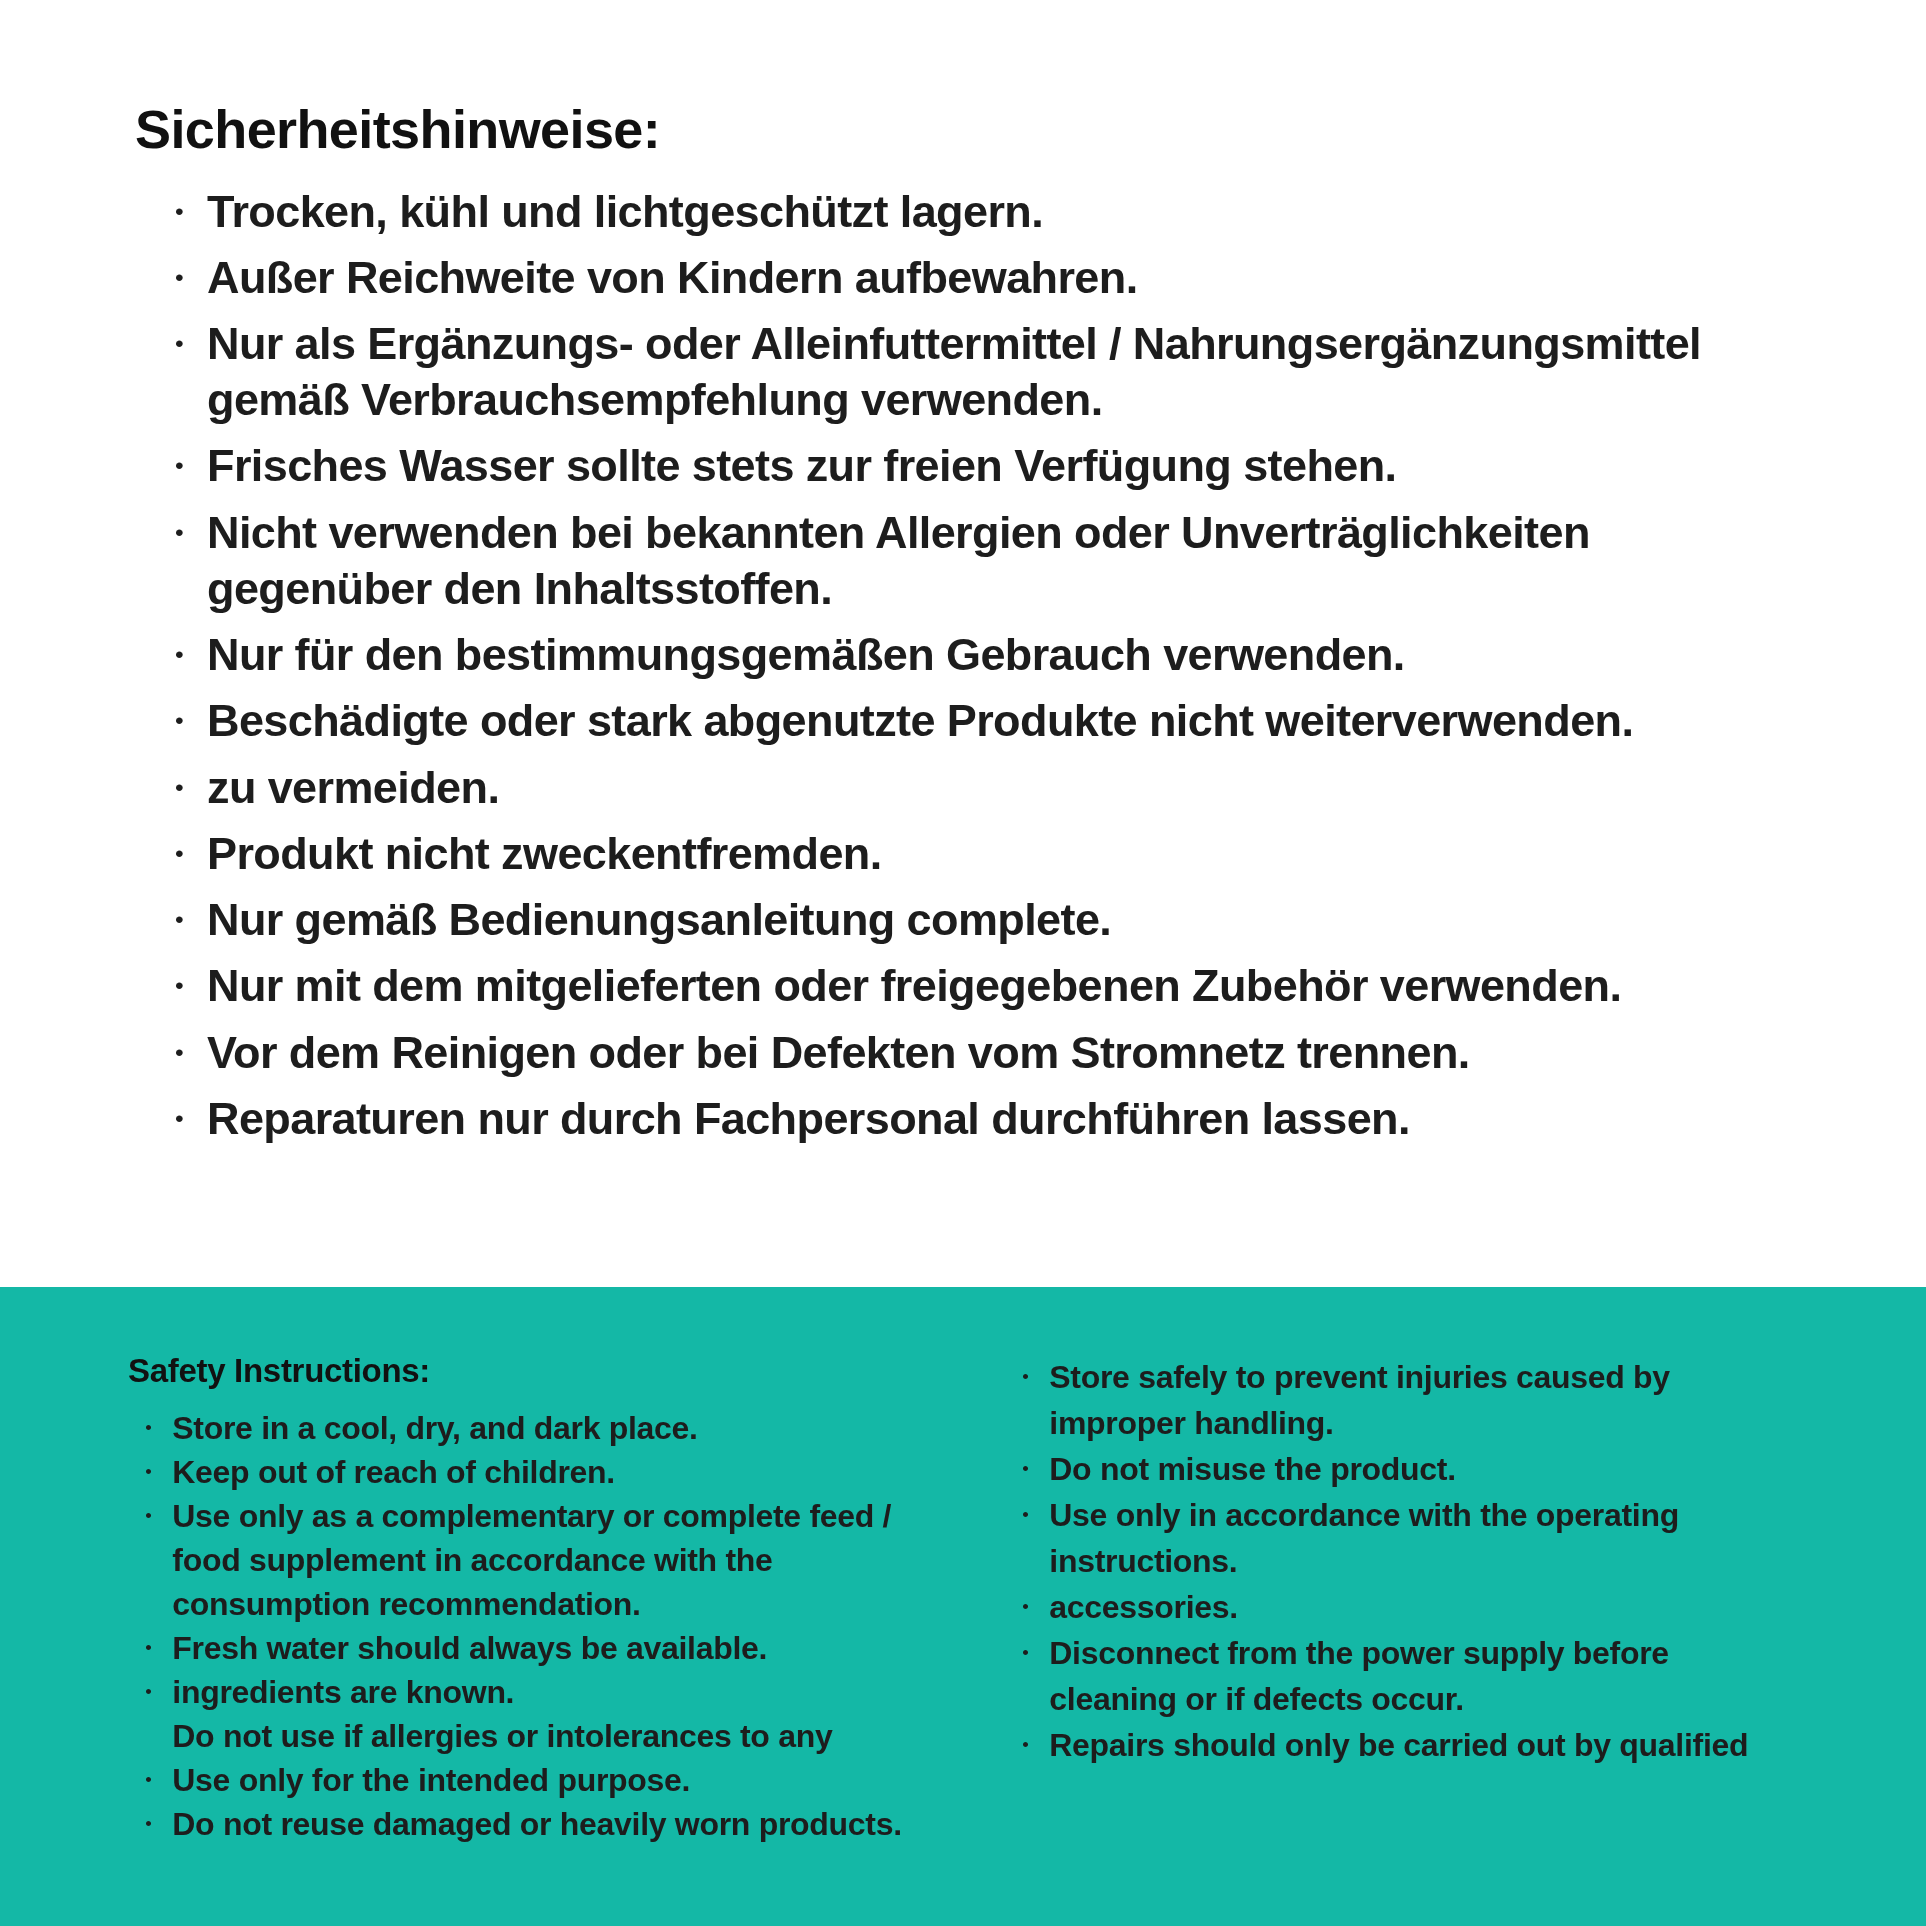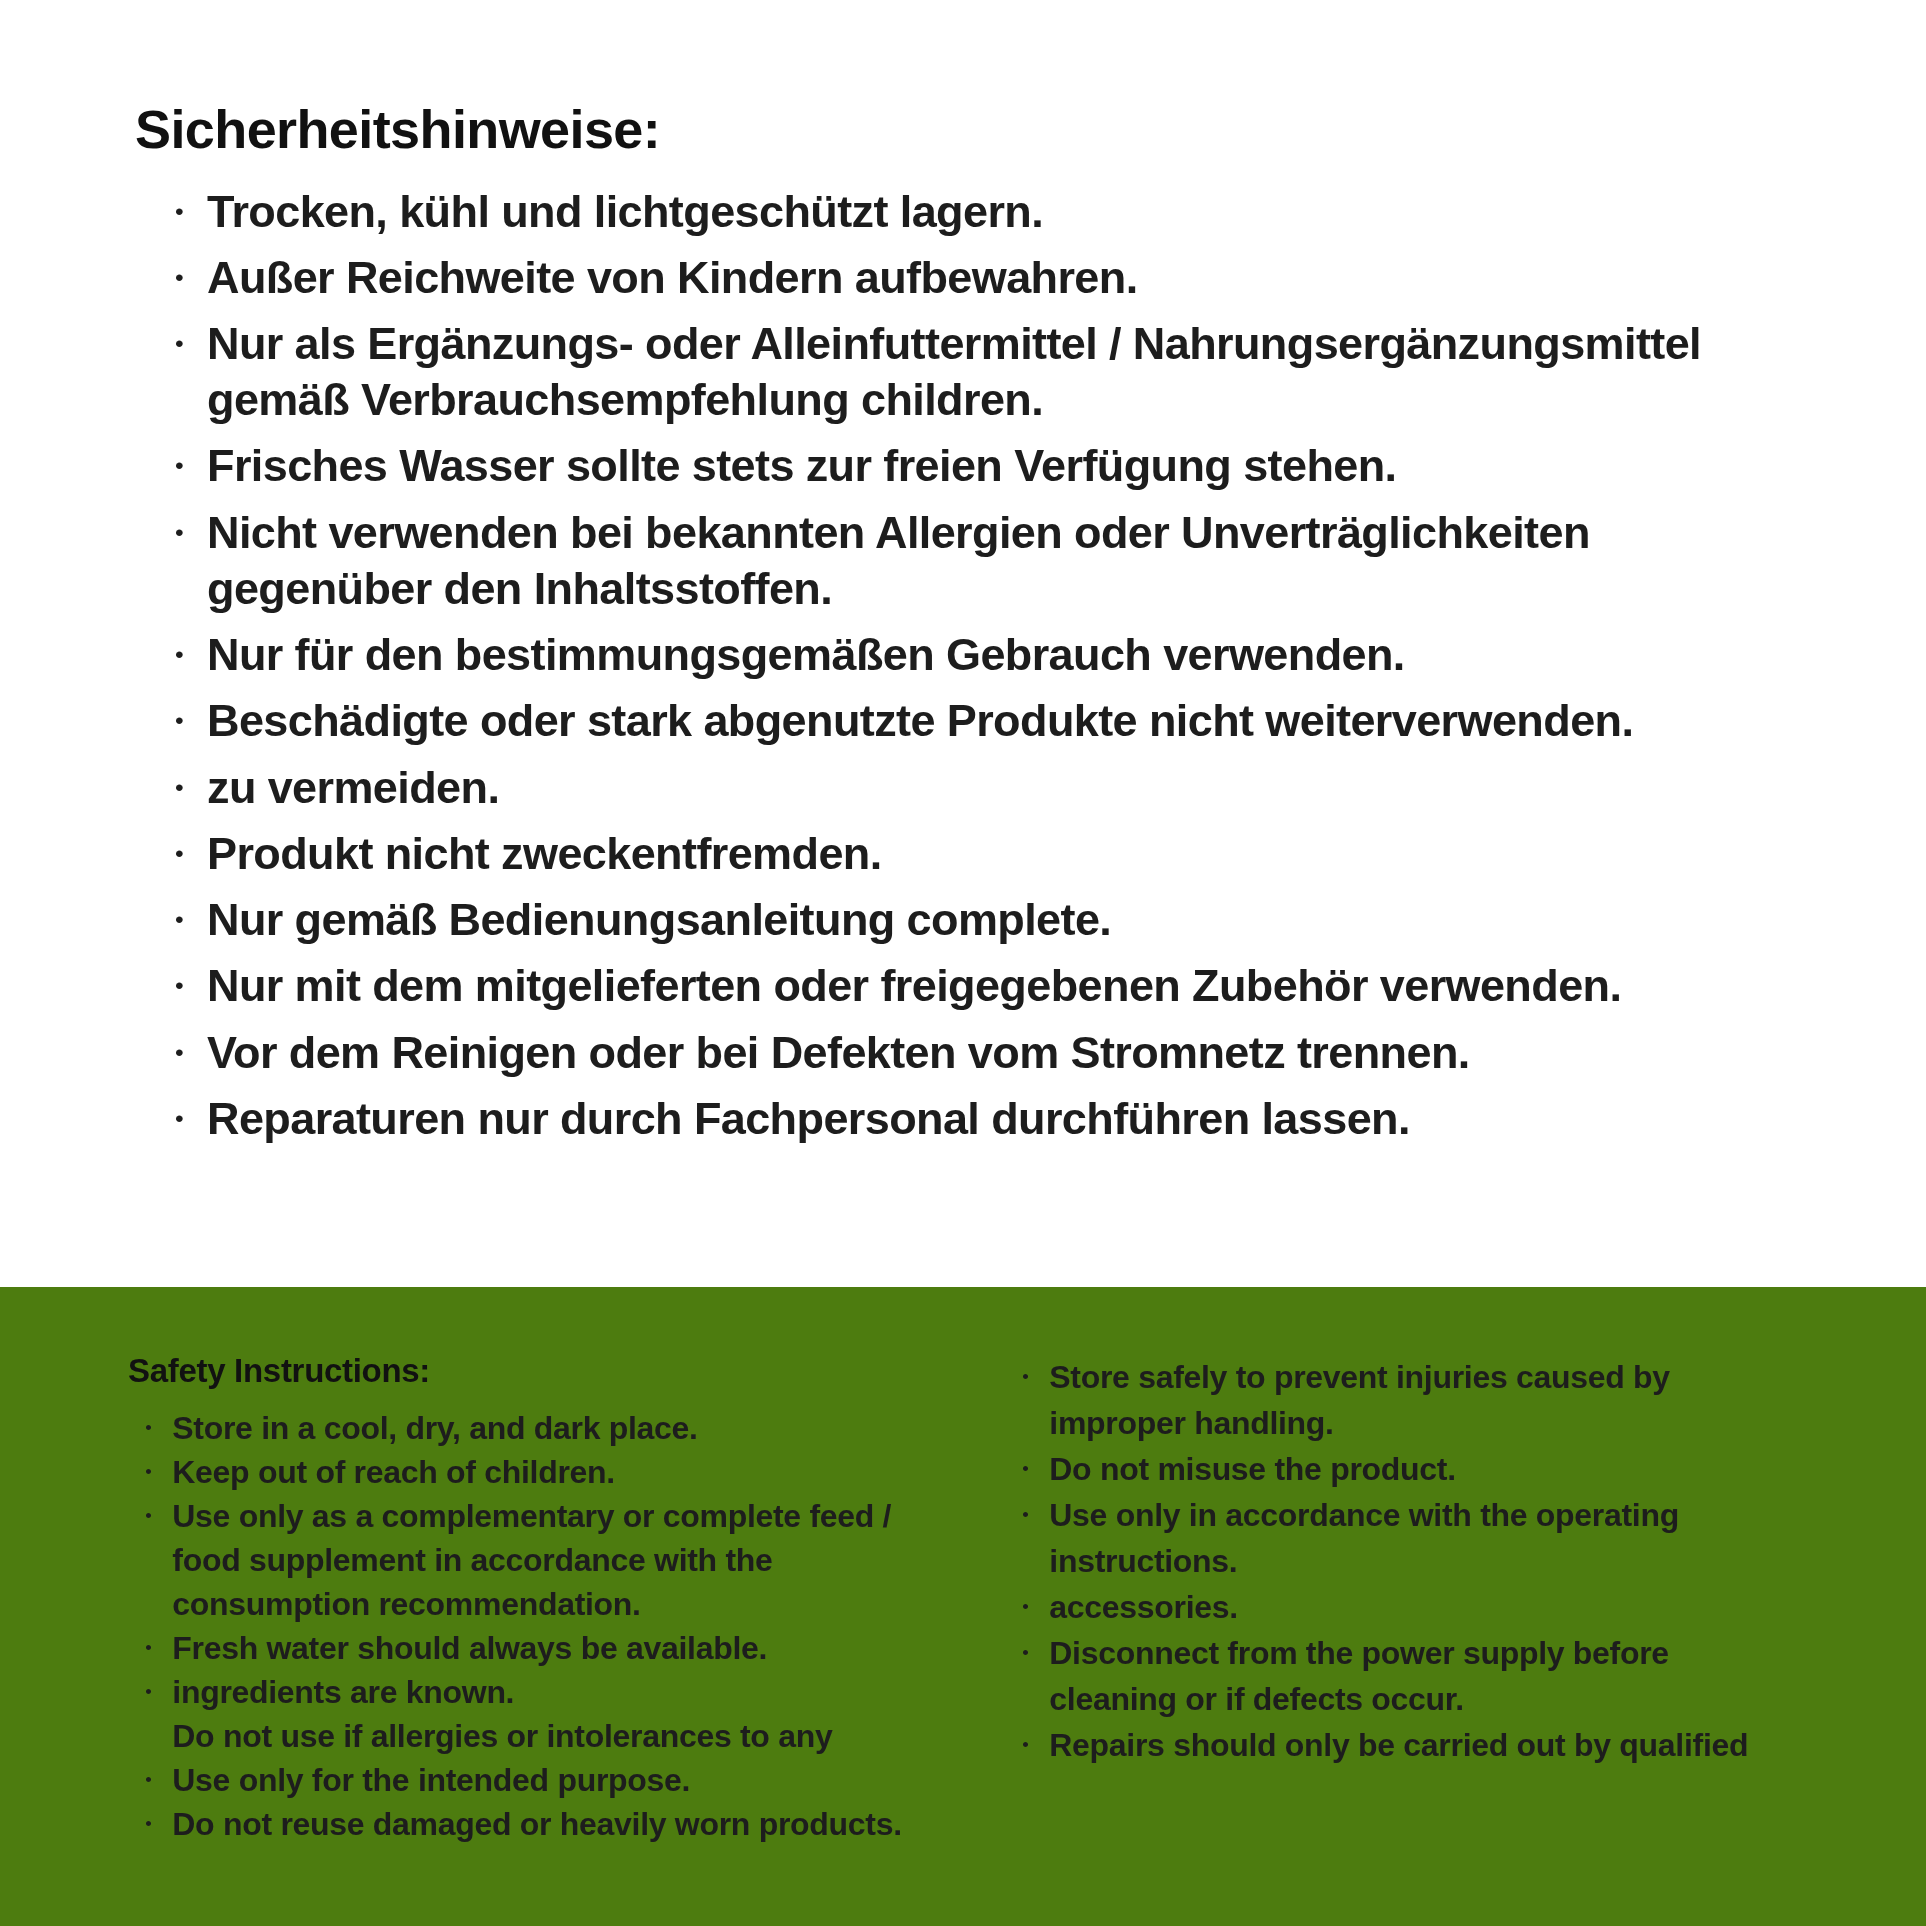--- a/index.html
+++ b/index.html
@@ -34,21 +34,21 @@
   }
   .de-list .dot { flex: 0 0 32px; font-size: 0.55em; line-height: inherit; }
 
   
   .section-en {
     position: absolute;
     top: 1287px;
     left: 0;
     width: 1926px;
     height: 639px;
-    background: #4d7c0f;
+    background: #14b8a6;
   }
   .en-heading {
     margin: 0 0 15.4px 0;
     font-size: 33px;
     line-height: 40px;
     font-weight: bold;
     letter-spacing: -0.3px;
     color: #111111;
   }
   .col { position: absolute; }
@@ -84,21 +84,21 @@
         <div class="item">
           <span class="dot">•</span>
           <div class="lines">
             <div class="line">Außer Reichweite von Kindern aufbewahren.</div>
           </div>
         </div>
         <div class="item">
           <span class="dot">•</span>
           <div class="lines">
             <div class="line">Nur als Ergänzungs- oder Alleinfuttermittel / Nahrungsergänzungsmittel</div>
-            <div class="line">gemäß Verbrauchsempfehlung children.</div>
+            <div class="line">gemäß Verbrauchsempfehlung verwenden.</div>
           </div>
         </div>
         <div class="item">
           <span class="dot">•</span>
           <div class="lines">
             <div class="line">Frisches Wasser sollte stets zur freien Verfügung stehen.</div>
           </div>
         </div>
         <div class="item">
           <span class="dot">•</span>

